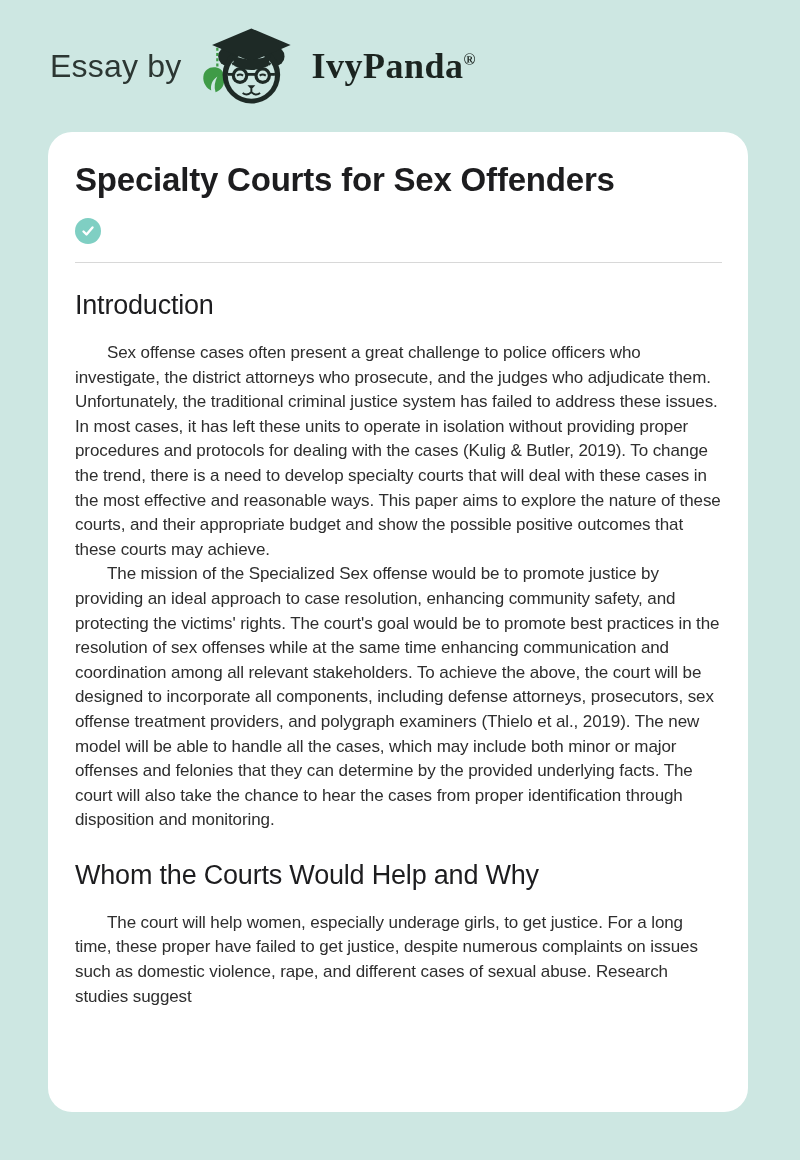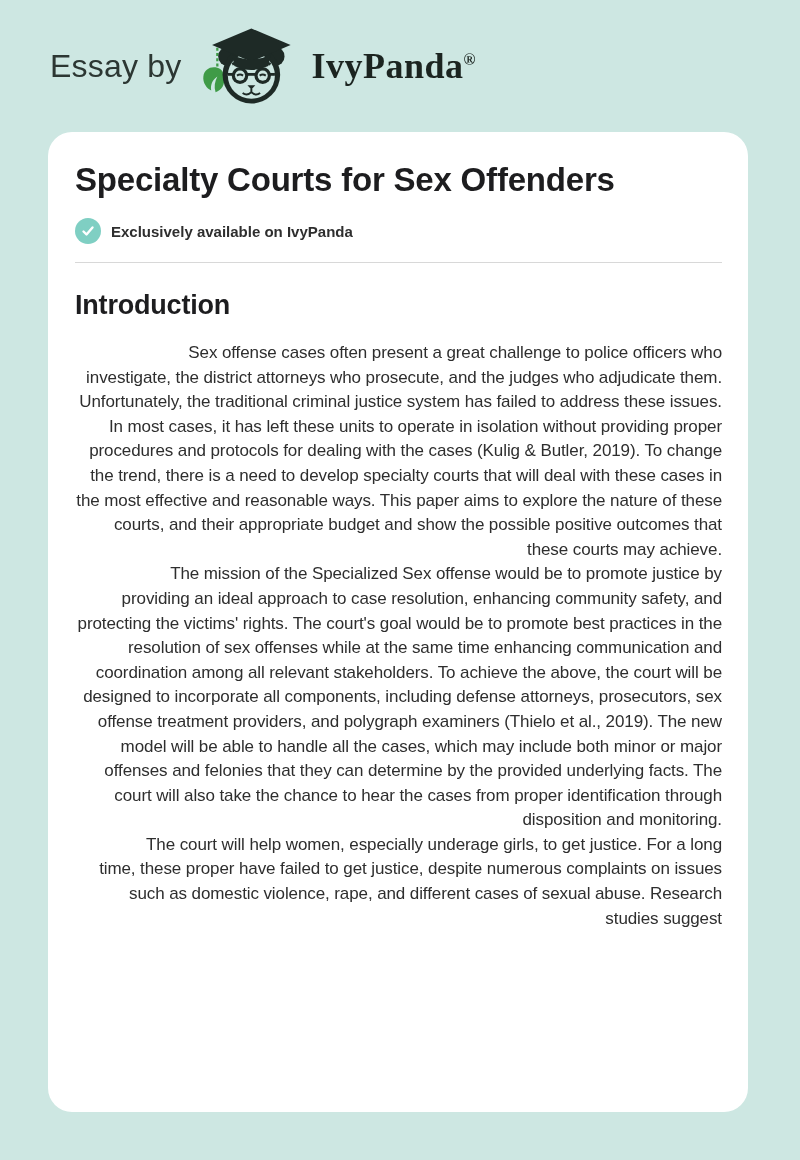--- a/index.html
+++ b/index.html
@@ -84,33 +84,32 @@
     color: #2e2e2e;
   }
   .divider {
     border: none;
     border-top: 1px solid #d8d8d8;
     margin-top: 18px;
   }
   .section-heading {
     font-size: 27px;
     line-height: 32px;
-    font-weight: bold;
+    font-weight: normal;
     color: #1d1d1f;
     margin-top: 26px;
     margin-bottom: 20px;
     letter-spacing: -0.2px;
   }
   .body-para {
     font-size: 17px;
     line-height: 24.6px;
     color: #2e2e2e;
     text-indent: 32px;
     letter-spacing: -0.1px;
-    text-align: right;
   }
 </style>
 </head>
 <body>
 
 <div class="page">
 
   <header class="site-header">
     <span class="essay-by">Essay by</span>
 
@@ -154,33 +153,33 @@
   <article class="essay-card">
 
     <h1 class="essay-title">Specialty Courts for Sex Offenders</h1>
 
     <div class="badge-row">
       <span class="badge-circle">
         <svg width="14" height="14" viewBox="0 0 14 14" xmlns="http://www.w3.org/2000/svg">
           <path d="M2.5 7.5 L5.5 10.5 L11.5 3.5" stroke="#ffffff" stroke-width="2.4" fill="none" stroke-linecap="round" stroke-linejoin="round"></path>
         </svg>
       </span>
-      <span class="badge-label">Exclusively available on IvyPanda</span>
     </div>
 
     <hr class="divider">
 
     <section>
       <h2 class="section-heading">Introduction</h2>
       <p class="body-para">Sex offense cases often present a great challenge to police officers who investigate, the district attorneys who prosecute, and the judges who adjudicate them. Unfortunately, the traditional criminal justice system has failed to address these issues. In most cases, it has left these units to operate in isolation without providing proper procedures and protocols for dealing with the cases (Kulig &amp; Butler, 2019). To change the trend, there is a need to develop specialty courts that will deal with these cases in the most effective and reasonable ways. This paper aims to explore the nature of these courts, and their appropriate budget and show the possible positive outcomes that these courts may achieve.</p>
     </section>
 
     <section>
       <p class="body-para">The mission of the Specialized Sex offense would be to promote justice by providing an ideal approach to case resolution, enhancing community safety, and protecting the victims' rights. The court's goal would be to promote best practices in the resolution of sex offenses while at the same time enhancing communication and coordination among all relevant stakeholders. To achieve the above, the court will be designed to incorporate all components, including defense attorneys, prosecutors, sex offense treatment providers, and polygraph examiners (Thielo et al., 2019). The new model will be able to handle all the cases, which may include both minor or major offenses and felonies that they can determine by the provided underlying facts. The court will also take the chance to hear the cases from proper identification through disposition and monitoring.</p>
     </section>
 
     <section>
+      <h2 class="section-heading">Whom the Courts Would Help and Why</h2>
       <p class="body-para">The court will help women, especially underage girls, to get justice. For a long time, these proper have failed to get justice, despite numerous complaints on issues such as domestic violence, rape, and different cases of sexual abuse. Research studies suggest</p>
     </section>
 
   </article>
 
 </div>
 
 </body></html>

